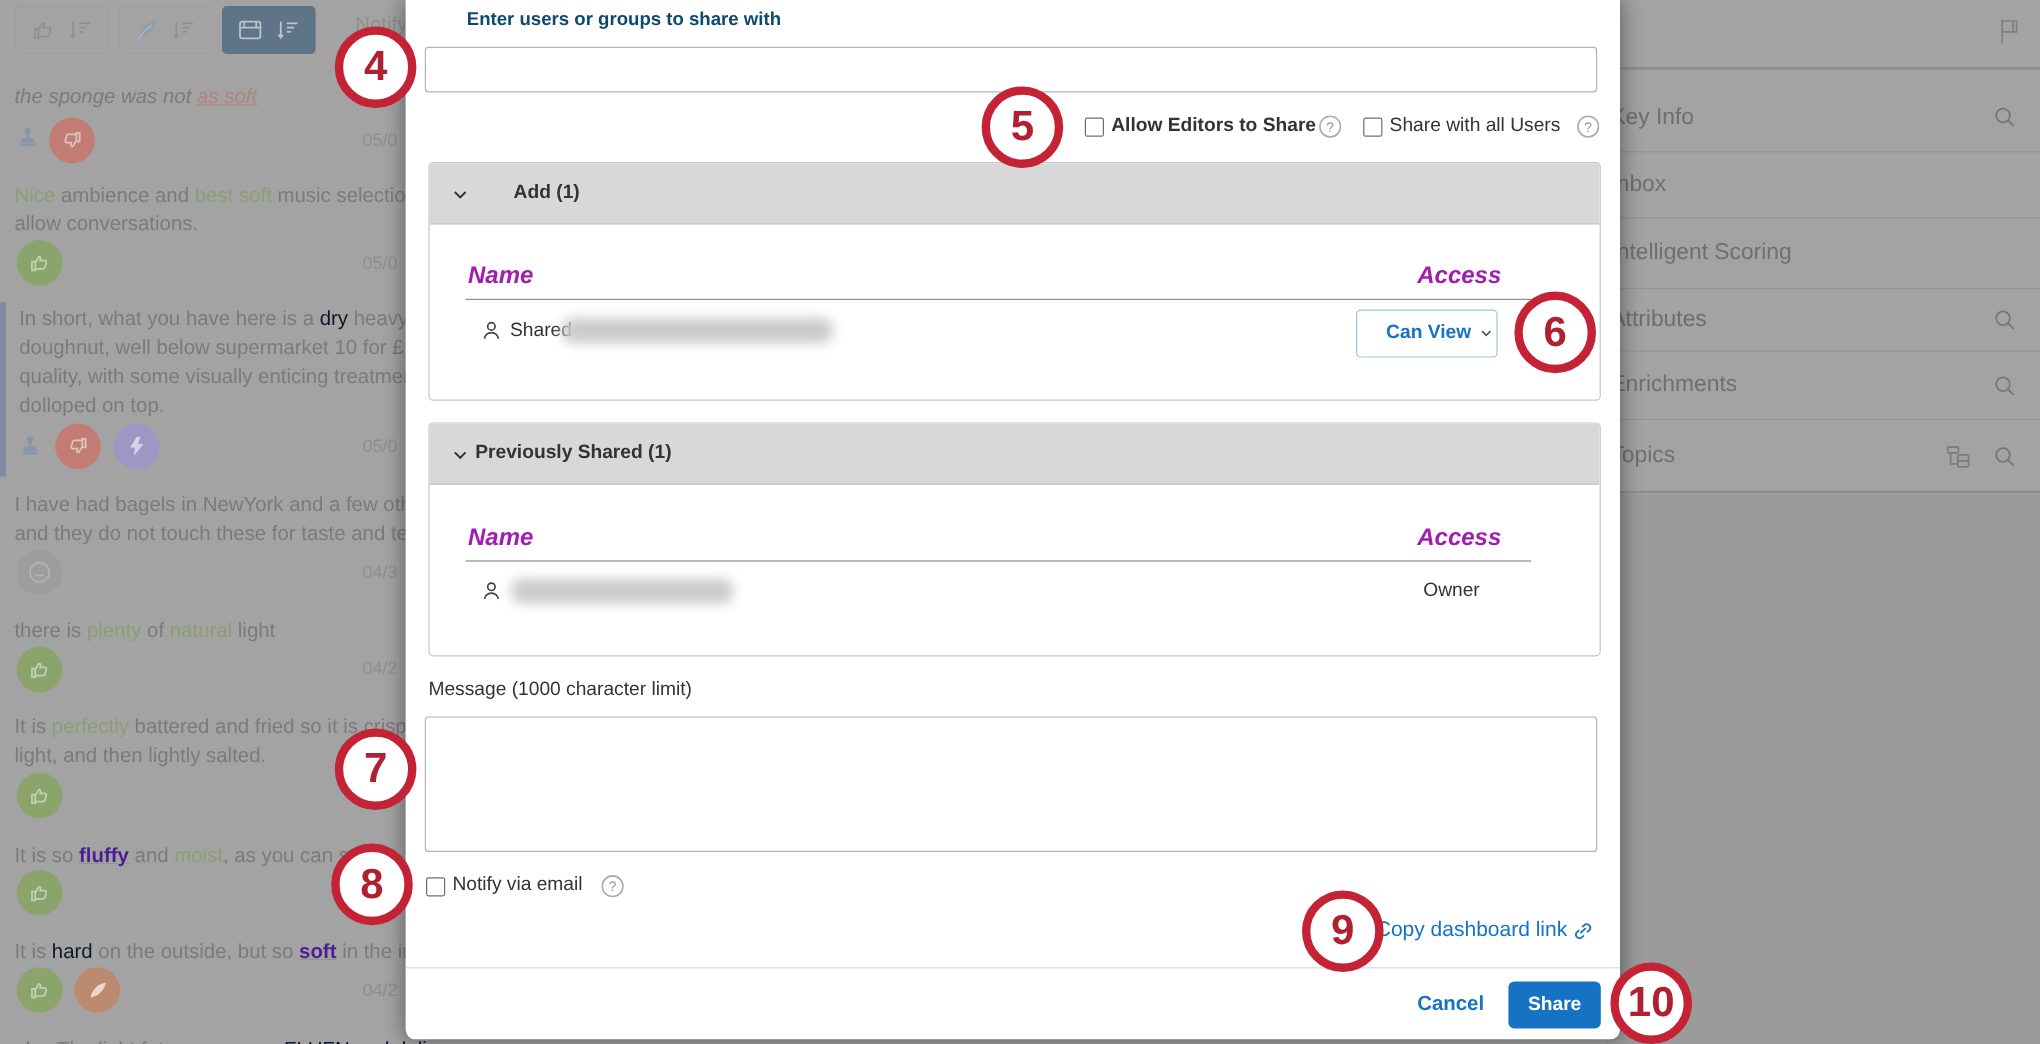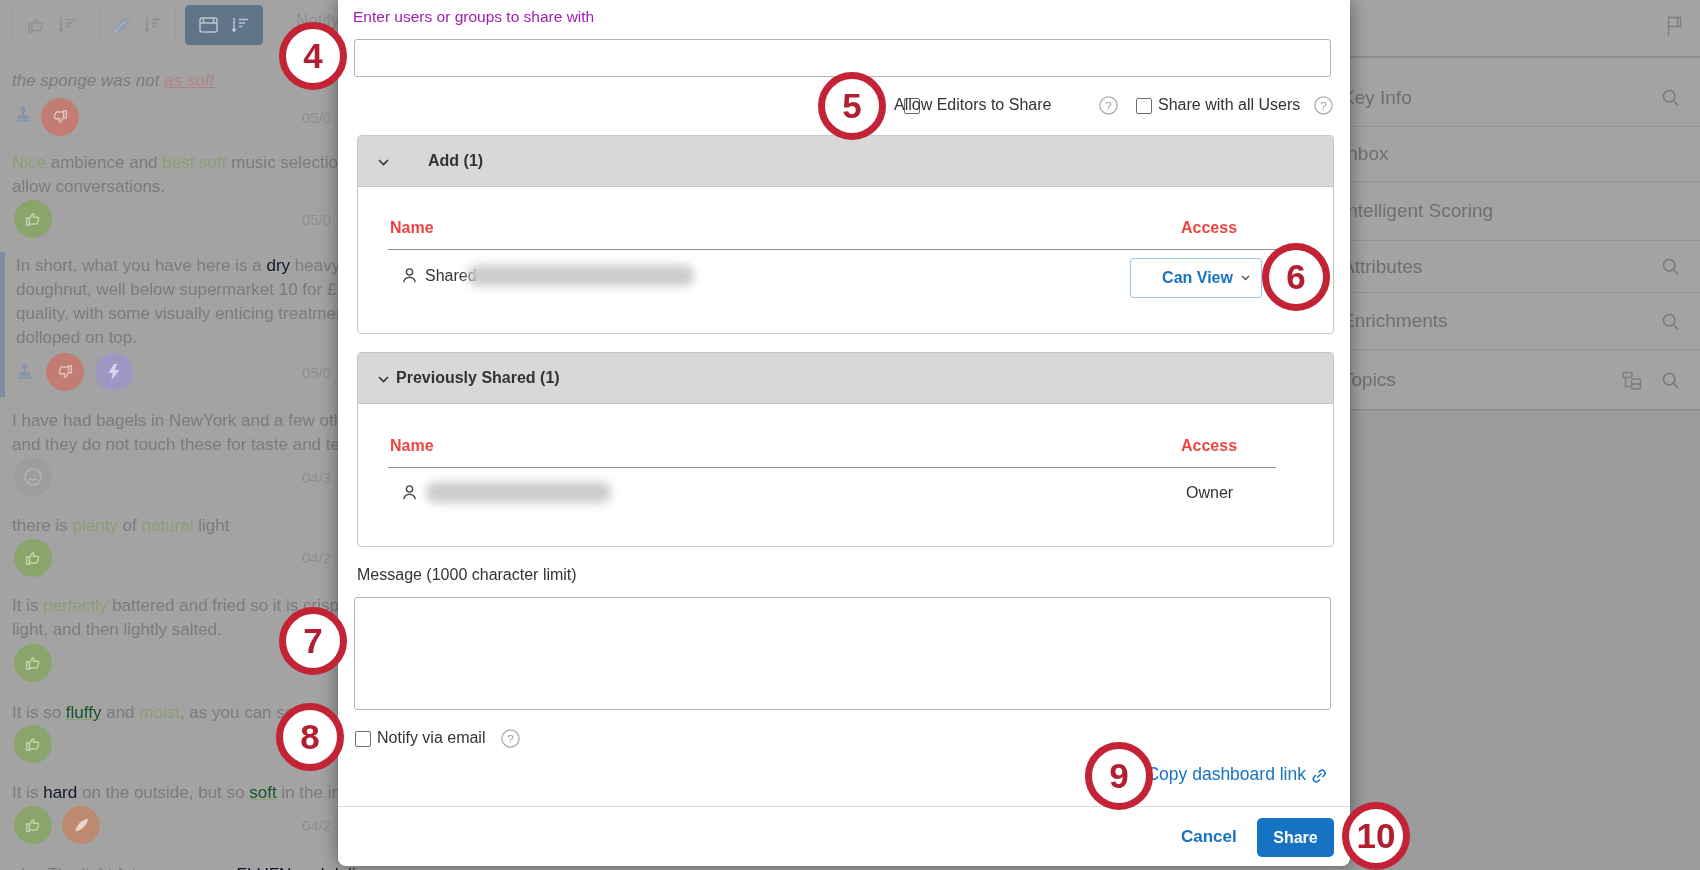--- a/index.html
+++ b/index.html
@@ -4,44 +4,44 @@
 <style>
   html,body{margin:0;padding:0;}
   body{width:1700px;height:870px;position:relative;overflow:hidden;
        background:#a3a3a3;font-family:"Liberation Sans",sans-serif;}
   .abs{position:absolute;}
   
   .ftext{font-size:17px;color:#7b7b7b;line-height:24px;white-space:nowrap;}
   .grn{color:#8c9e74;}
   .red{color:#0f172a;}
   .redu{color:#b28383;text-decoration:underline;text-decoration-color:#b28383;}
-  .grnu{color:#14532d;text-decoration:underline;text-decoration-color:#8c9e74;}
+  .grnu{color:#4c1d95;text-decoration:underline;text-decoration-color:#8c9e74;font-weight:bold;}
   .date{font-size:15px;color:#8f8f8f;white-space:nowrap;}
   .circ{position:absolute;border-radius:50%;width:38px;height:38px;display:flex;align-items:center;justify-content:center;}
   .c-red{background:#c37c73;}
   .c-grn{background:#8aa46c;}
   .c-pur{background:#9e97c4;}
   .c-org{background:#bd8a70;}
   .c-gry{background:#9d9d9d;}
   .topbtn{position:absolute;top:5px;height:40px;border:1px solid #9e9e9e;border-radius:4px;
           display:flex;align-items:center;justify-content:center;gap:10px;box-sizing:border-box;}
   .rrow{position:absolute;left:1338px;width:362px;height:57px;border-bottom:1px solid #959595;
         display:flex;align-items:center;box-sizing:border-box;}
   .rlabel{font-size:19px;color:#6f6f6f;}
   
   #modal{position:absolute;left:338px;top:0;width:1012px;height:866px;background:#fff;
          border-radius:0 0 8px 8px;box-shadow:0 0 18px rgba(0,0,0,0.45);z-index:10;}
-  #modal .lbl{font-size:15.5px;font-weight:normal;color:#a21caf;}
+  #modal .lbl{font-size:15.5px;font-weight:bold;color:#0c4a6e;margin-left:36px;}
   #modal .txt{font-size:16px;color:#333;}
   .inputbox{position:absolute;border:1px solid #b3b3b3;border-radius:3px;background:#fff;box-sizing:border-box;}
   .cb{position:absolute;width:16px;height:16px;border:1px solid #6e6e6e;border-radius:2px;background:#fff;box-sizing:border-box;}
   .section{position:absolute;left:19px;width:977px;border:1px solid #c6c6c6;border-radius:4px;background:#fff;box-sizing:border-box;overflow:hidden;}
   .band{position:absolute;left:0;top:0;width:100%;height:51px;background:#d8d8d8;border-bottom:1px solid #c6c6c6;box-sizing:border-box;}
   .bandlbl{position:absolute;top:16px;font-size:16px;font-weight:bold;color:#333;}
-  .colhdr{position:absolute;font-size:16px;font-weight:bold;color:#ef4444;}
+  .colhdr{position:absolute;font-size:20px;font-weight:bold;color:#a21caf;font-style:italic;}
   .sep{position:absolute;height:1px;background:#8e8e8e;}
   .smudge{position:absolute;background:#cbcbcb;border-radius:9px;filter:blur(5px);}
   
   .badge{position:absolute;width:68px;height:68px;border-radius:50%;background:#fff;
          border:7px solid #c32334;box-sizing:border-box;z-index:20;
          display:flex;align-items:center;justify-content:center;
          font-size:35px;font-weight:bold;color:#b02030;font-family:"Liberation Sans",sans-serif;}
 </style>
 </head>
 <body>
@@ -221,21 +221,21 @@
       <path d="M1.5 2.5 H13.5 V11.5 H1.5"></path>
       <path d="M10.5 2.5 V11.5"></path>
   </svg>
 </div>
 
 <div id="modal">
   <div class="abs lbl" style="left:15px;top:8px;">Enter users or groups to share with</div>
   <div class="inputbox" style="left:16px;top:39px;width:977px;height:38px;"></div>
 
   <div class="cb" style="left:566px;top:98px;"></div>
-  <div class="abs txt" style="left:556px;top:96px;">Allow Editors to Share</div>
+  <div class="abs txt" style="left:588px;top:96px;font-weight:bold;">Allow Editors to Share</div>
   <svg class="abs" style="left:761px;top:96px;" width="19" height="19" viewBox="0 0 19 19">
       <circle cx="9.5" cy="9.5" r="8.6" fill="none" stroke="#aaa" stroke-width="1.3"></circle>
       <text x="9.5" y="13.6" font-size="11.5" fill="#999" text-anchor="middle" font-family="Liberation Sans">?</text>
     </svg>
   <div class="cb" style="left:798px;top:98px;"></div>
   <div class="abs txt" style="left:820px;top:96px;">Share with all Users</div>
   <svg class="abs" style="left:976px;top:96px;" width="19" height="19" viewBox="0 0 19 19">
       <circle cx="9.5" cy="9.5" r="8.6" fill="none" stroke="#aaa" stroke-width="1.3"></circle>
       <text x="9.5" y="13.6" font-size="11.5" fill="#999" text-anchor="middle" font-family="Liberation Sans">?</text>
     </svg>
@@ -248,21 +248,21 @@
     <div class="bandlbl" style="left:38px;margin-left:32px;">Add (1)</div>
     <div class="colhdr" style="left:32px;top:83px;">Name</div>
     <div class="colhdr" style="left:823px;top:83px;">Access</div>
     <div class="sep" style="left:30px;top:113px;width:888px;"></div>
     <svg class="abs" style="left:43px;top:131px;" width="17" height="17" viewBox="0 0 17 17" fill="none" stroke="#444" stroke-width="1.4">
         <circle cx="8.5" cy="5" r="3.1"></circle>
         <path d="M2.8 15.2 a5.7 5 0 0 1 11.4 0"></path>
       </svg>
     <div class="abs txt" style="left:67px;top:131px;">Shared</div>
     <div class="smudge" style="left:110px;top:129px;width:226px;height:21px;"></div>
-    <div class="abs" style="left:772px;top:122px;width:132px;height:40px;border:1px solid #9dc3e6;border-radius:4px;box-sizing:border-box;display:flex;align-items:center;justify-content:center;gap:8px;padding-left:20px;">
+    <div class="abs" style="left:772px;top:122px;width:118px;height:40px;border:1px solid #9dc3e6;border-radius:4px;box-sizing:border-box;display:flex;align-items:center;justify-content:center;gap:8px;padding-left:20px;">
       <span style="font-size:16px;font-weight:bold;color:#1673c4;">Can View</span>
       <svg width="9" height="6" viewBox="0 0 9 6" fill="none" stroke="#555" stroke-width="1.4">
           <path d="M1 1 L4.5 4.5 L8 1"></path>
         </svg>
     </div>
   </div>
 
   <div class="section" style="top:352px;height:195px;">
     <div class="band"></div>
     <svg class="abs" style="left:20px;top:23px;" width="11" height="7" viewBox="0 0 11 7" fill="none" stroke="#333" stroke-width="1.6">

